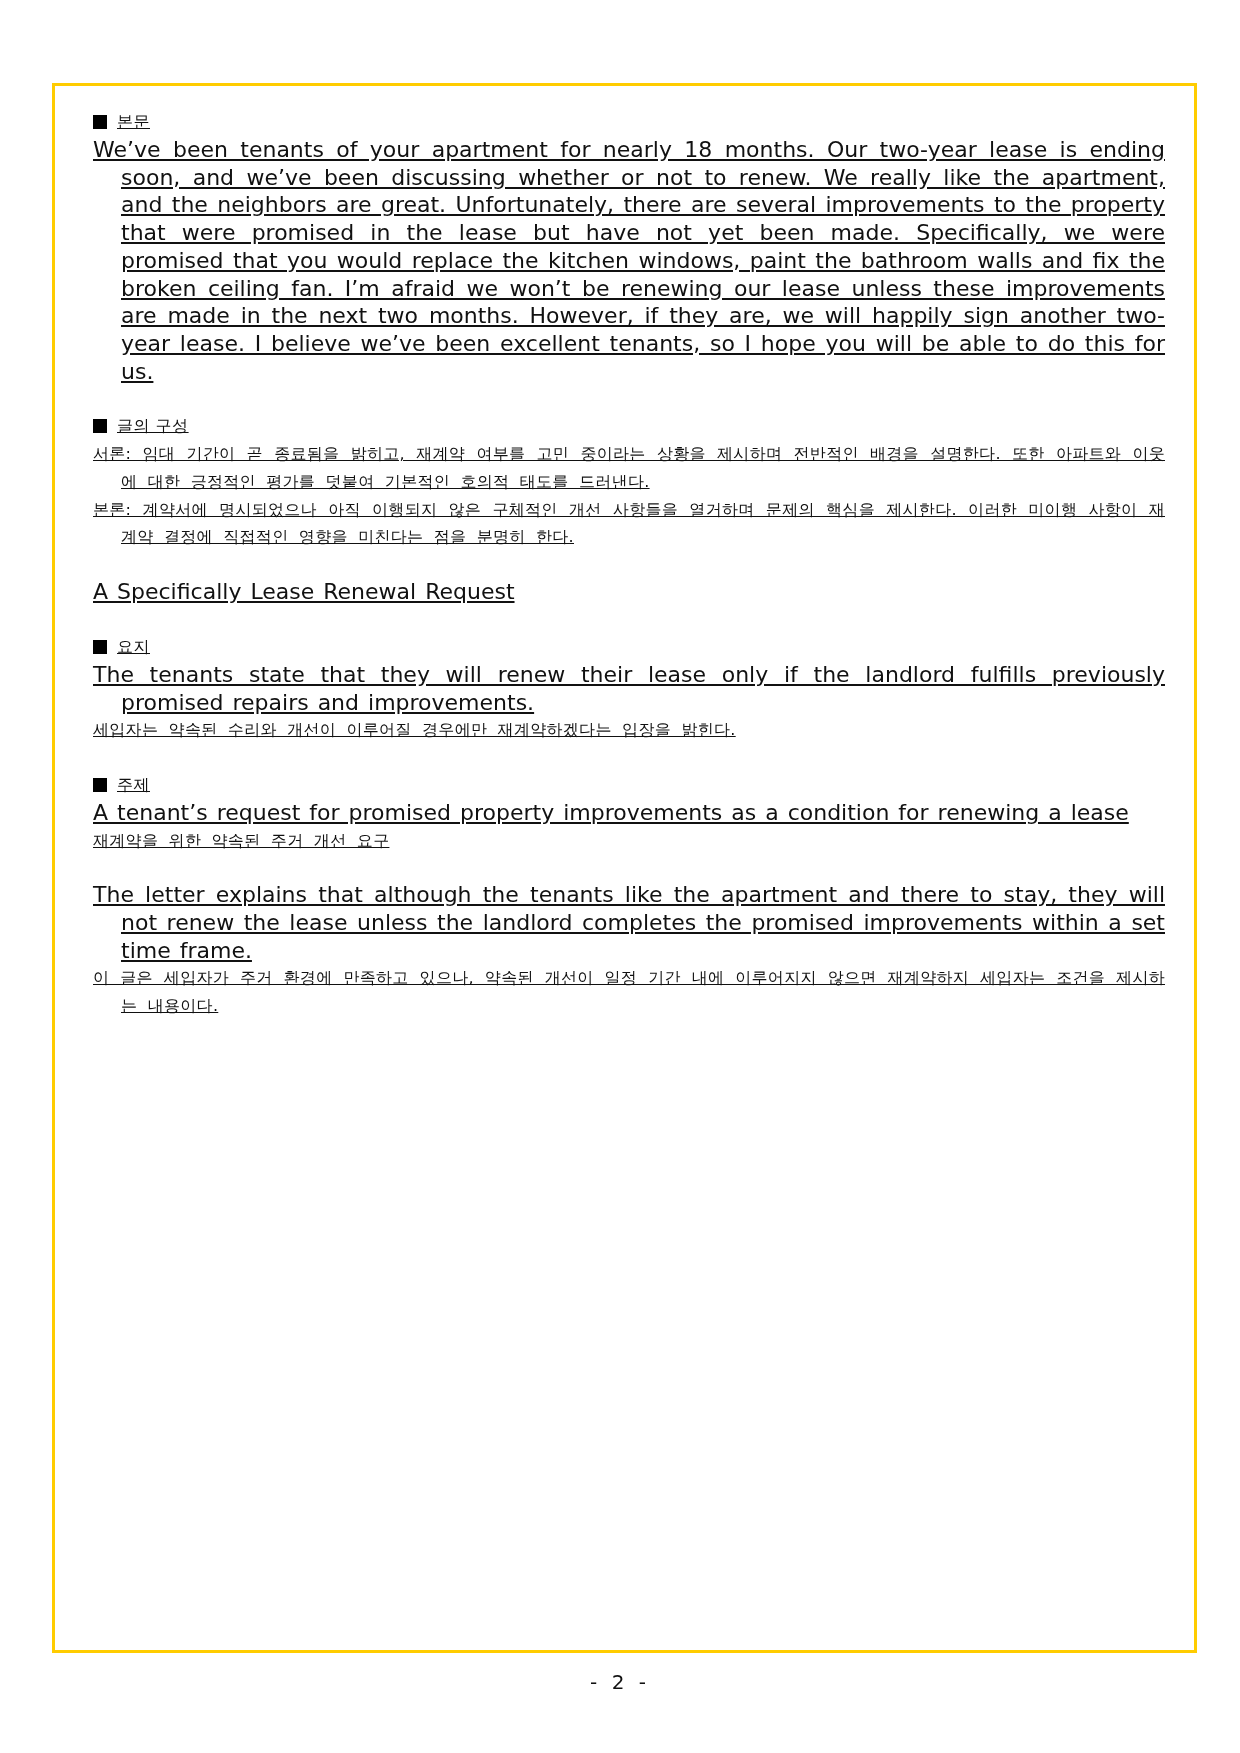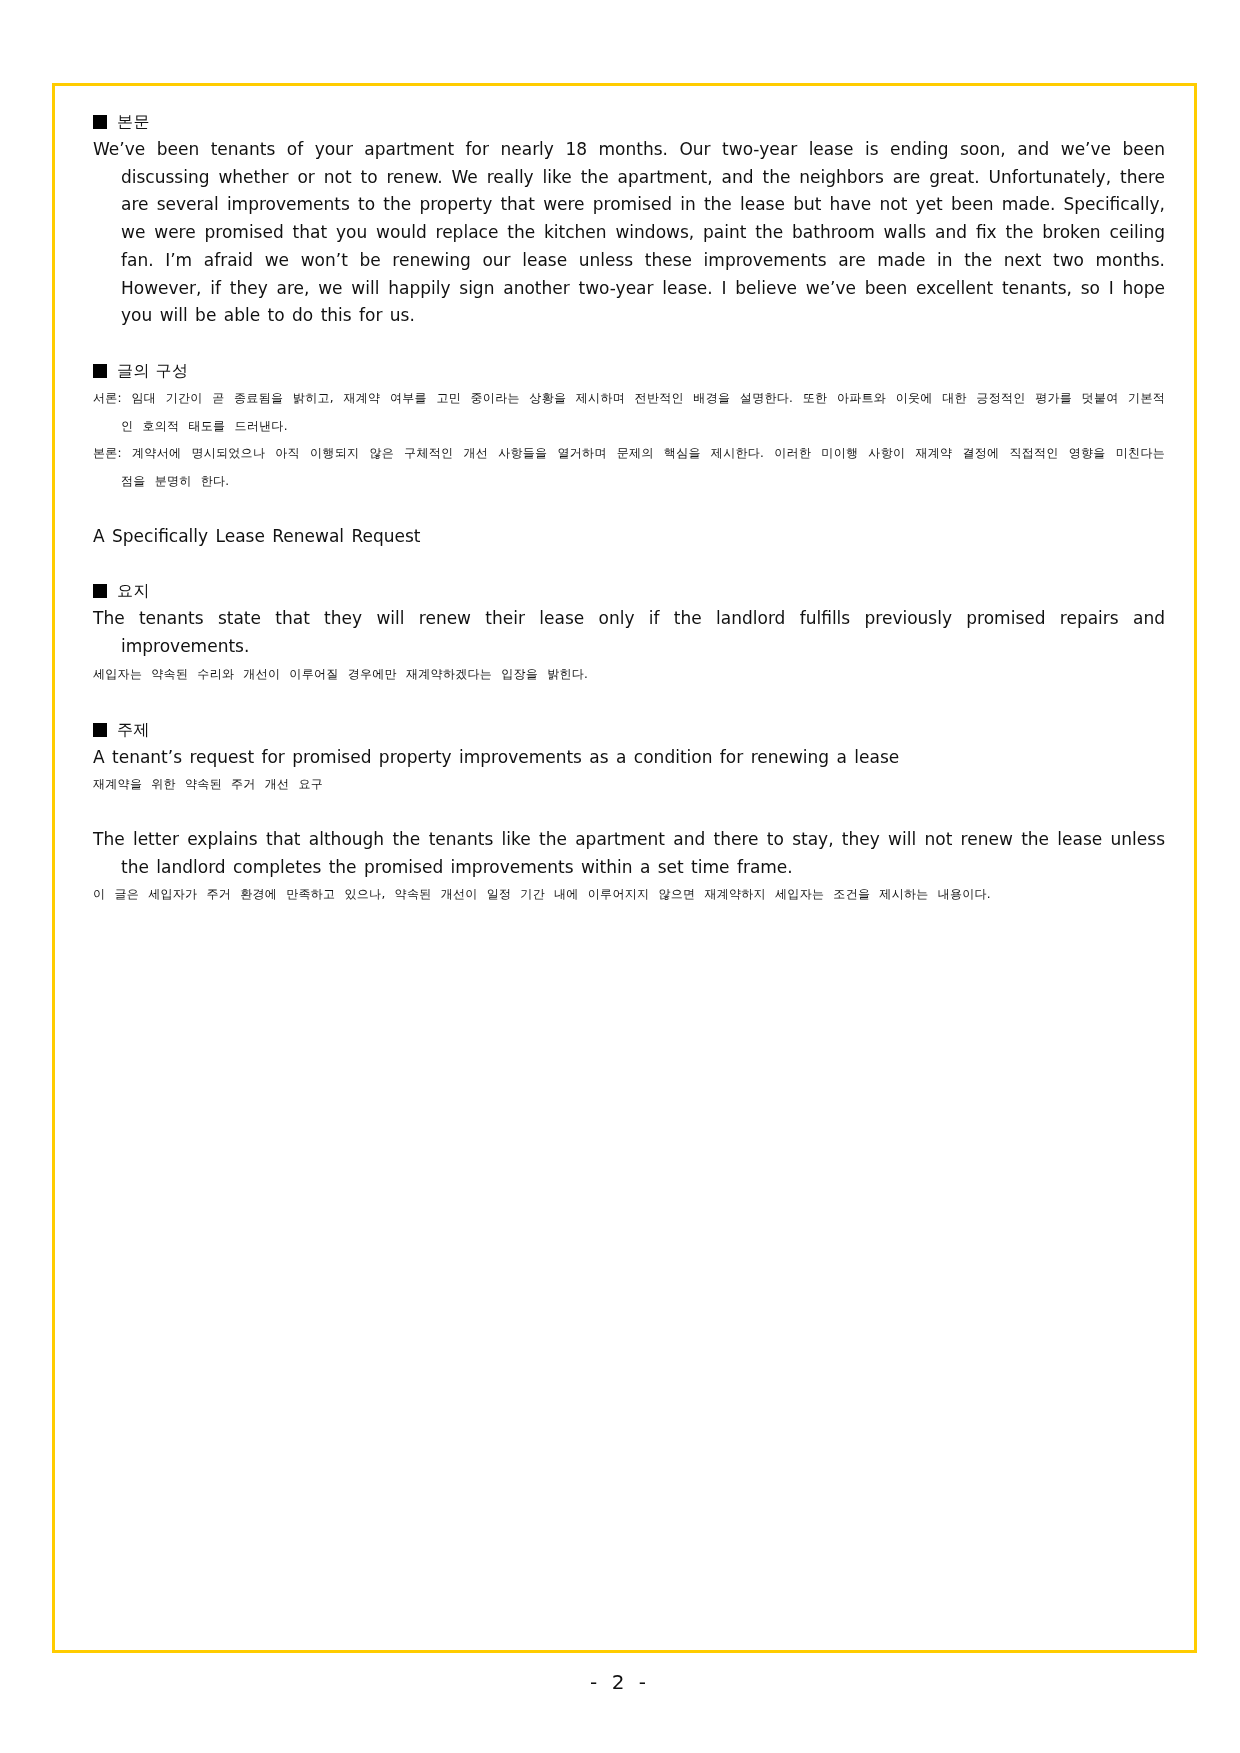--- a/index.html
+++ b/index.html
@@ -1,26 +1,26 @@
 <!DOCTYPE html>
 <html><head>
   <meta charset="utf-8">
   <style>
     html, body { margin: 0; padding: 0; background: #ffffff; }
     body { width: 1240px; height: 1753px; position: relative; overflow: hidden;
            font-family: "DejaVu Sans", "Liberation Sans", sans-serif; color: #111; }
     .frame { position: absolute; left: 52px; top: 83px; width: 1139px; height: 1564px;
              border: 3px solid #FFCC00; box-sizing: content-box; }
     .content { position: absolute; left: 93px; top: 108px; width: 1072px; }
-    .section { margin-bottom: 27px; }
+    .section { margin-bottom: 27px; text-decoration: underline; }
     .hd { font-size: 16px; line-height: 28px; height: 28px; display: flex; align-items: center; letter-spacing: 0.5px; }
     .hd .sq { display: inline-block; width: 14px; height: 14px; background: #000; margin-right: 10px; }
-    .en { font-size: 17px; line-height: 27.7px; text-align: justify; text-align-last: left;
+    .en { font-size: 22px; line-height: 27.7px; text-align: justify; text-align-last: left;
           padding-left: 28px; text-indent: -28px; word-spacing: 2px; }
-    .ko { font-size: 12px; line-height: 27.7px; text-align: justify; text-align-last: left;
+    .ko { font-size: 16px; line-height: 27.7px; text-align: justify; text-align-last: left;
           padding-left: 28px; text-indent: -28px; word-spacing: 5px; letter-spacing: 0.3px; }
     .pagenum { position: absolute; top: 1670px; left: 0; width: 1240px; text-align: center;
                font-size: 20px; letter-spacing: 4px; }
   </style>
 </head>
 <body>
 
 <div class="frame"></div>
 
 <div class="content">

